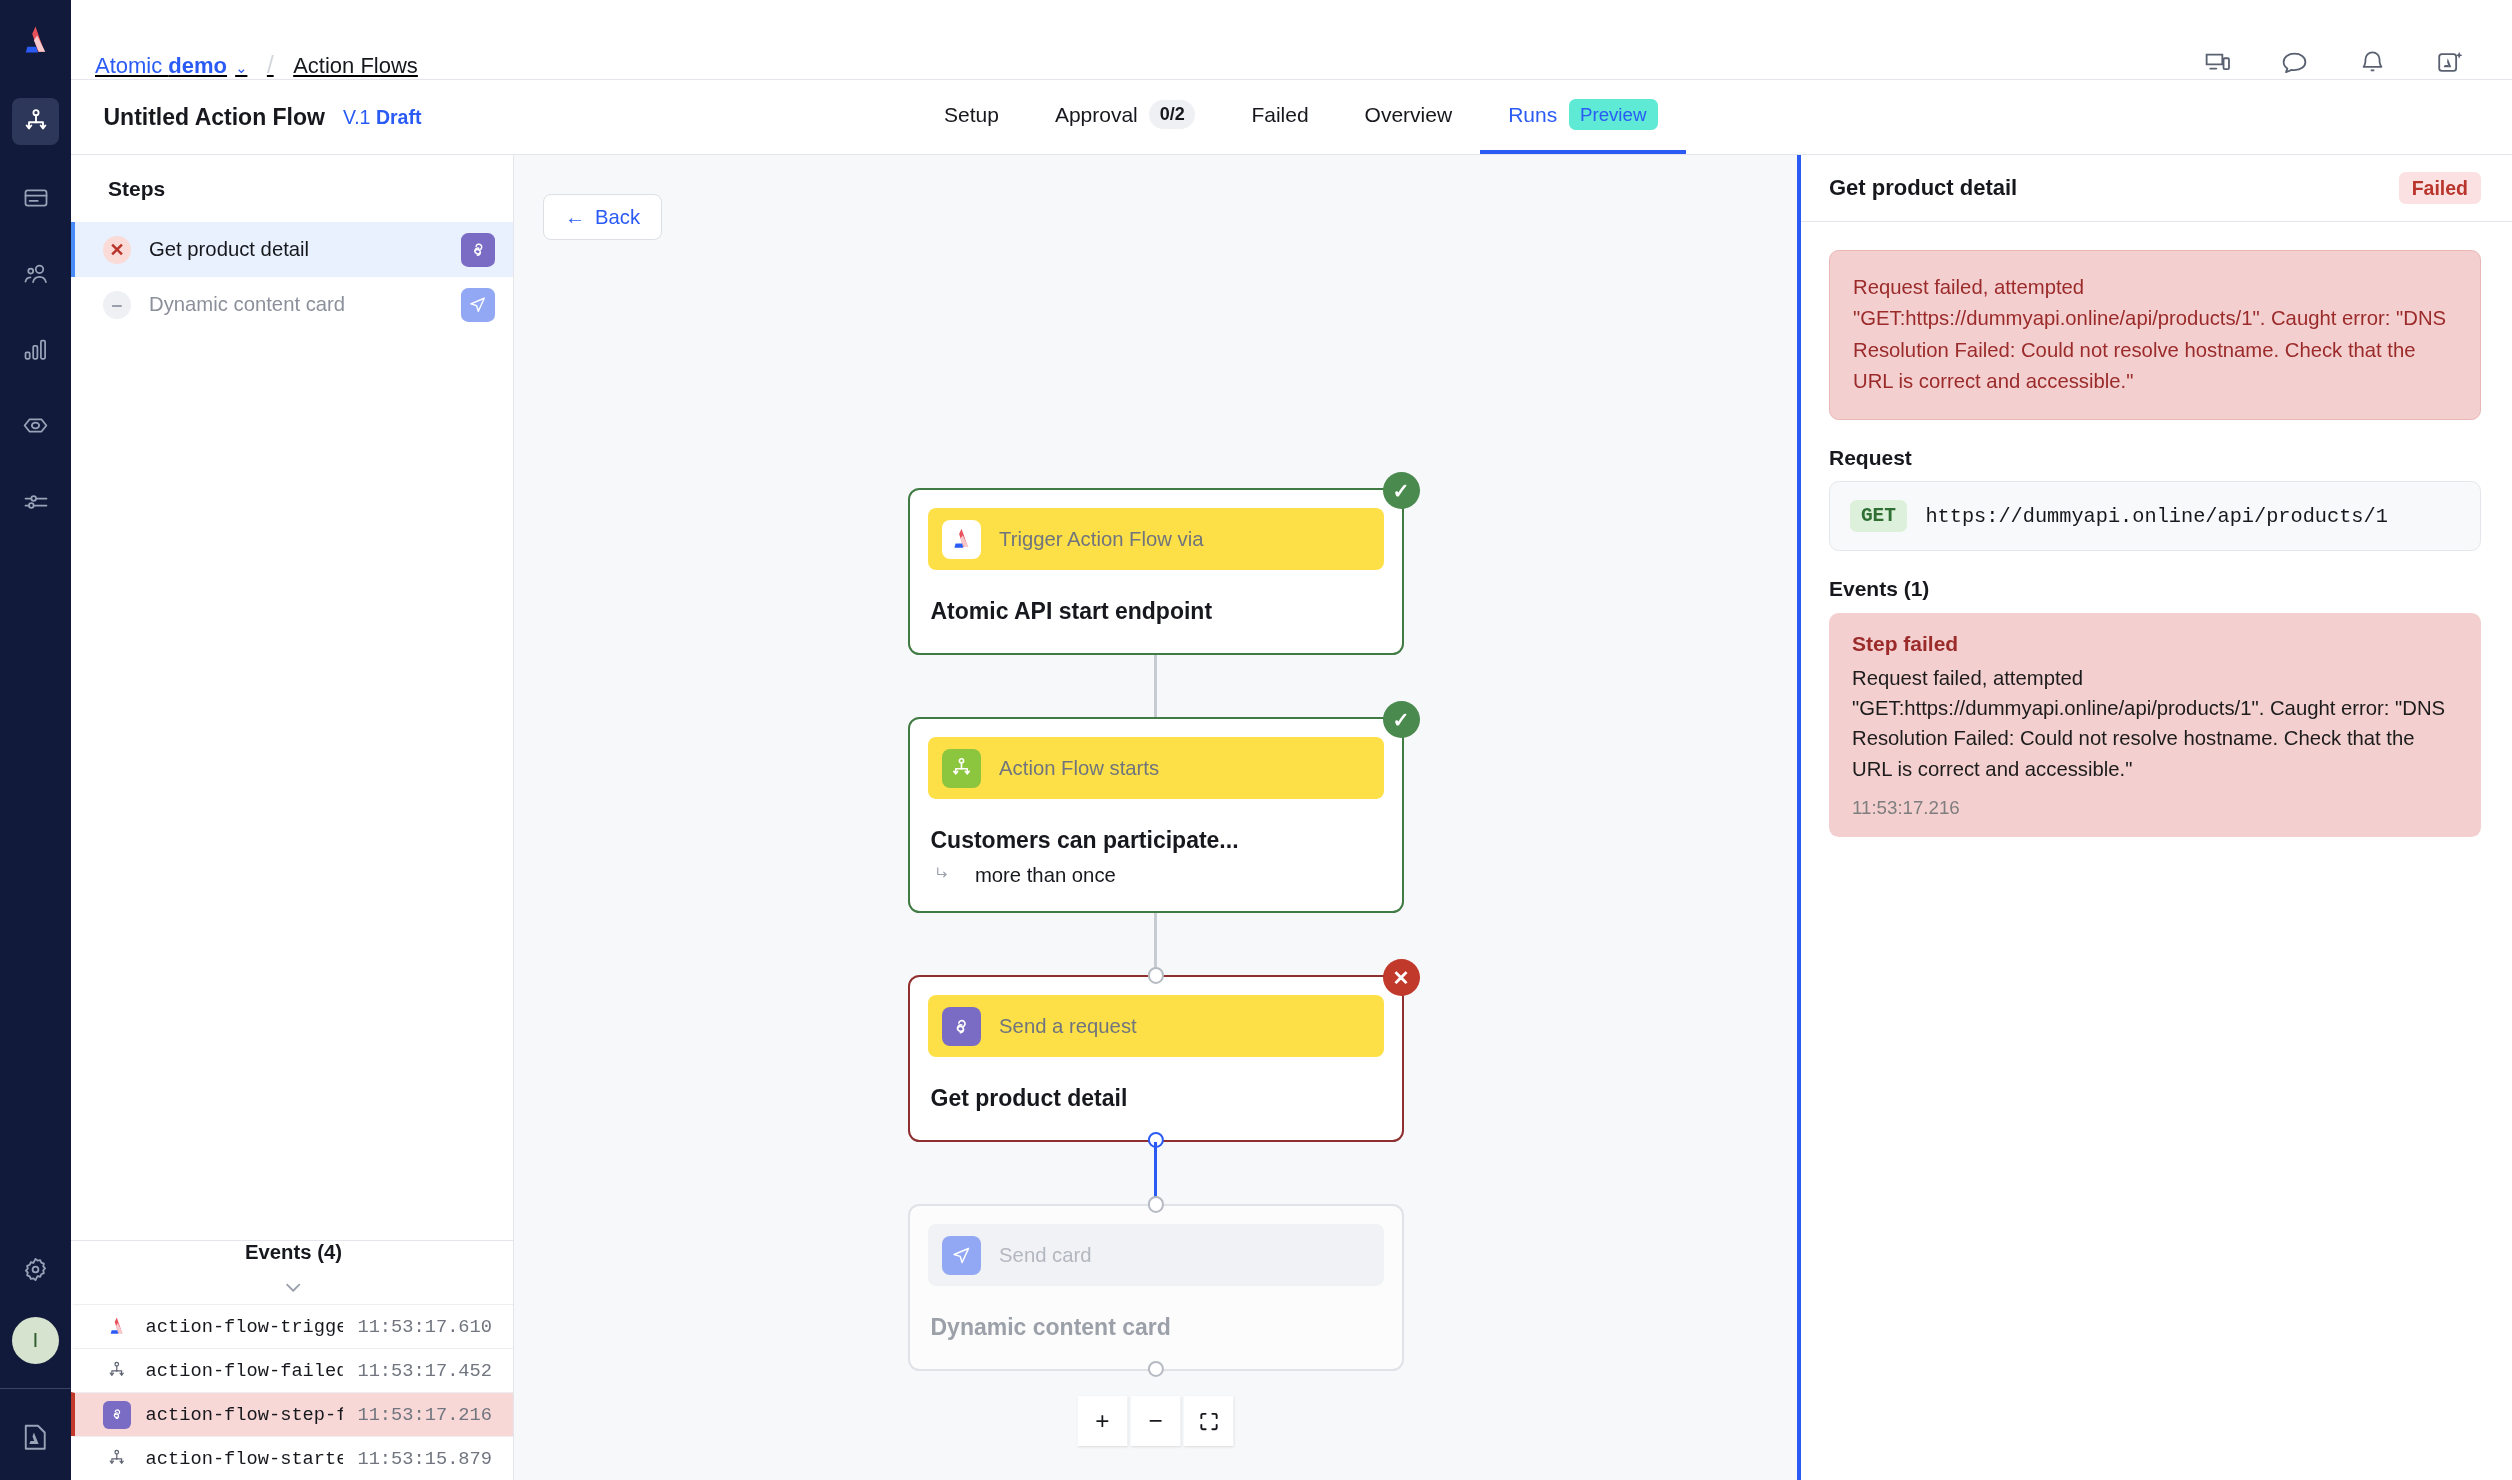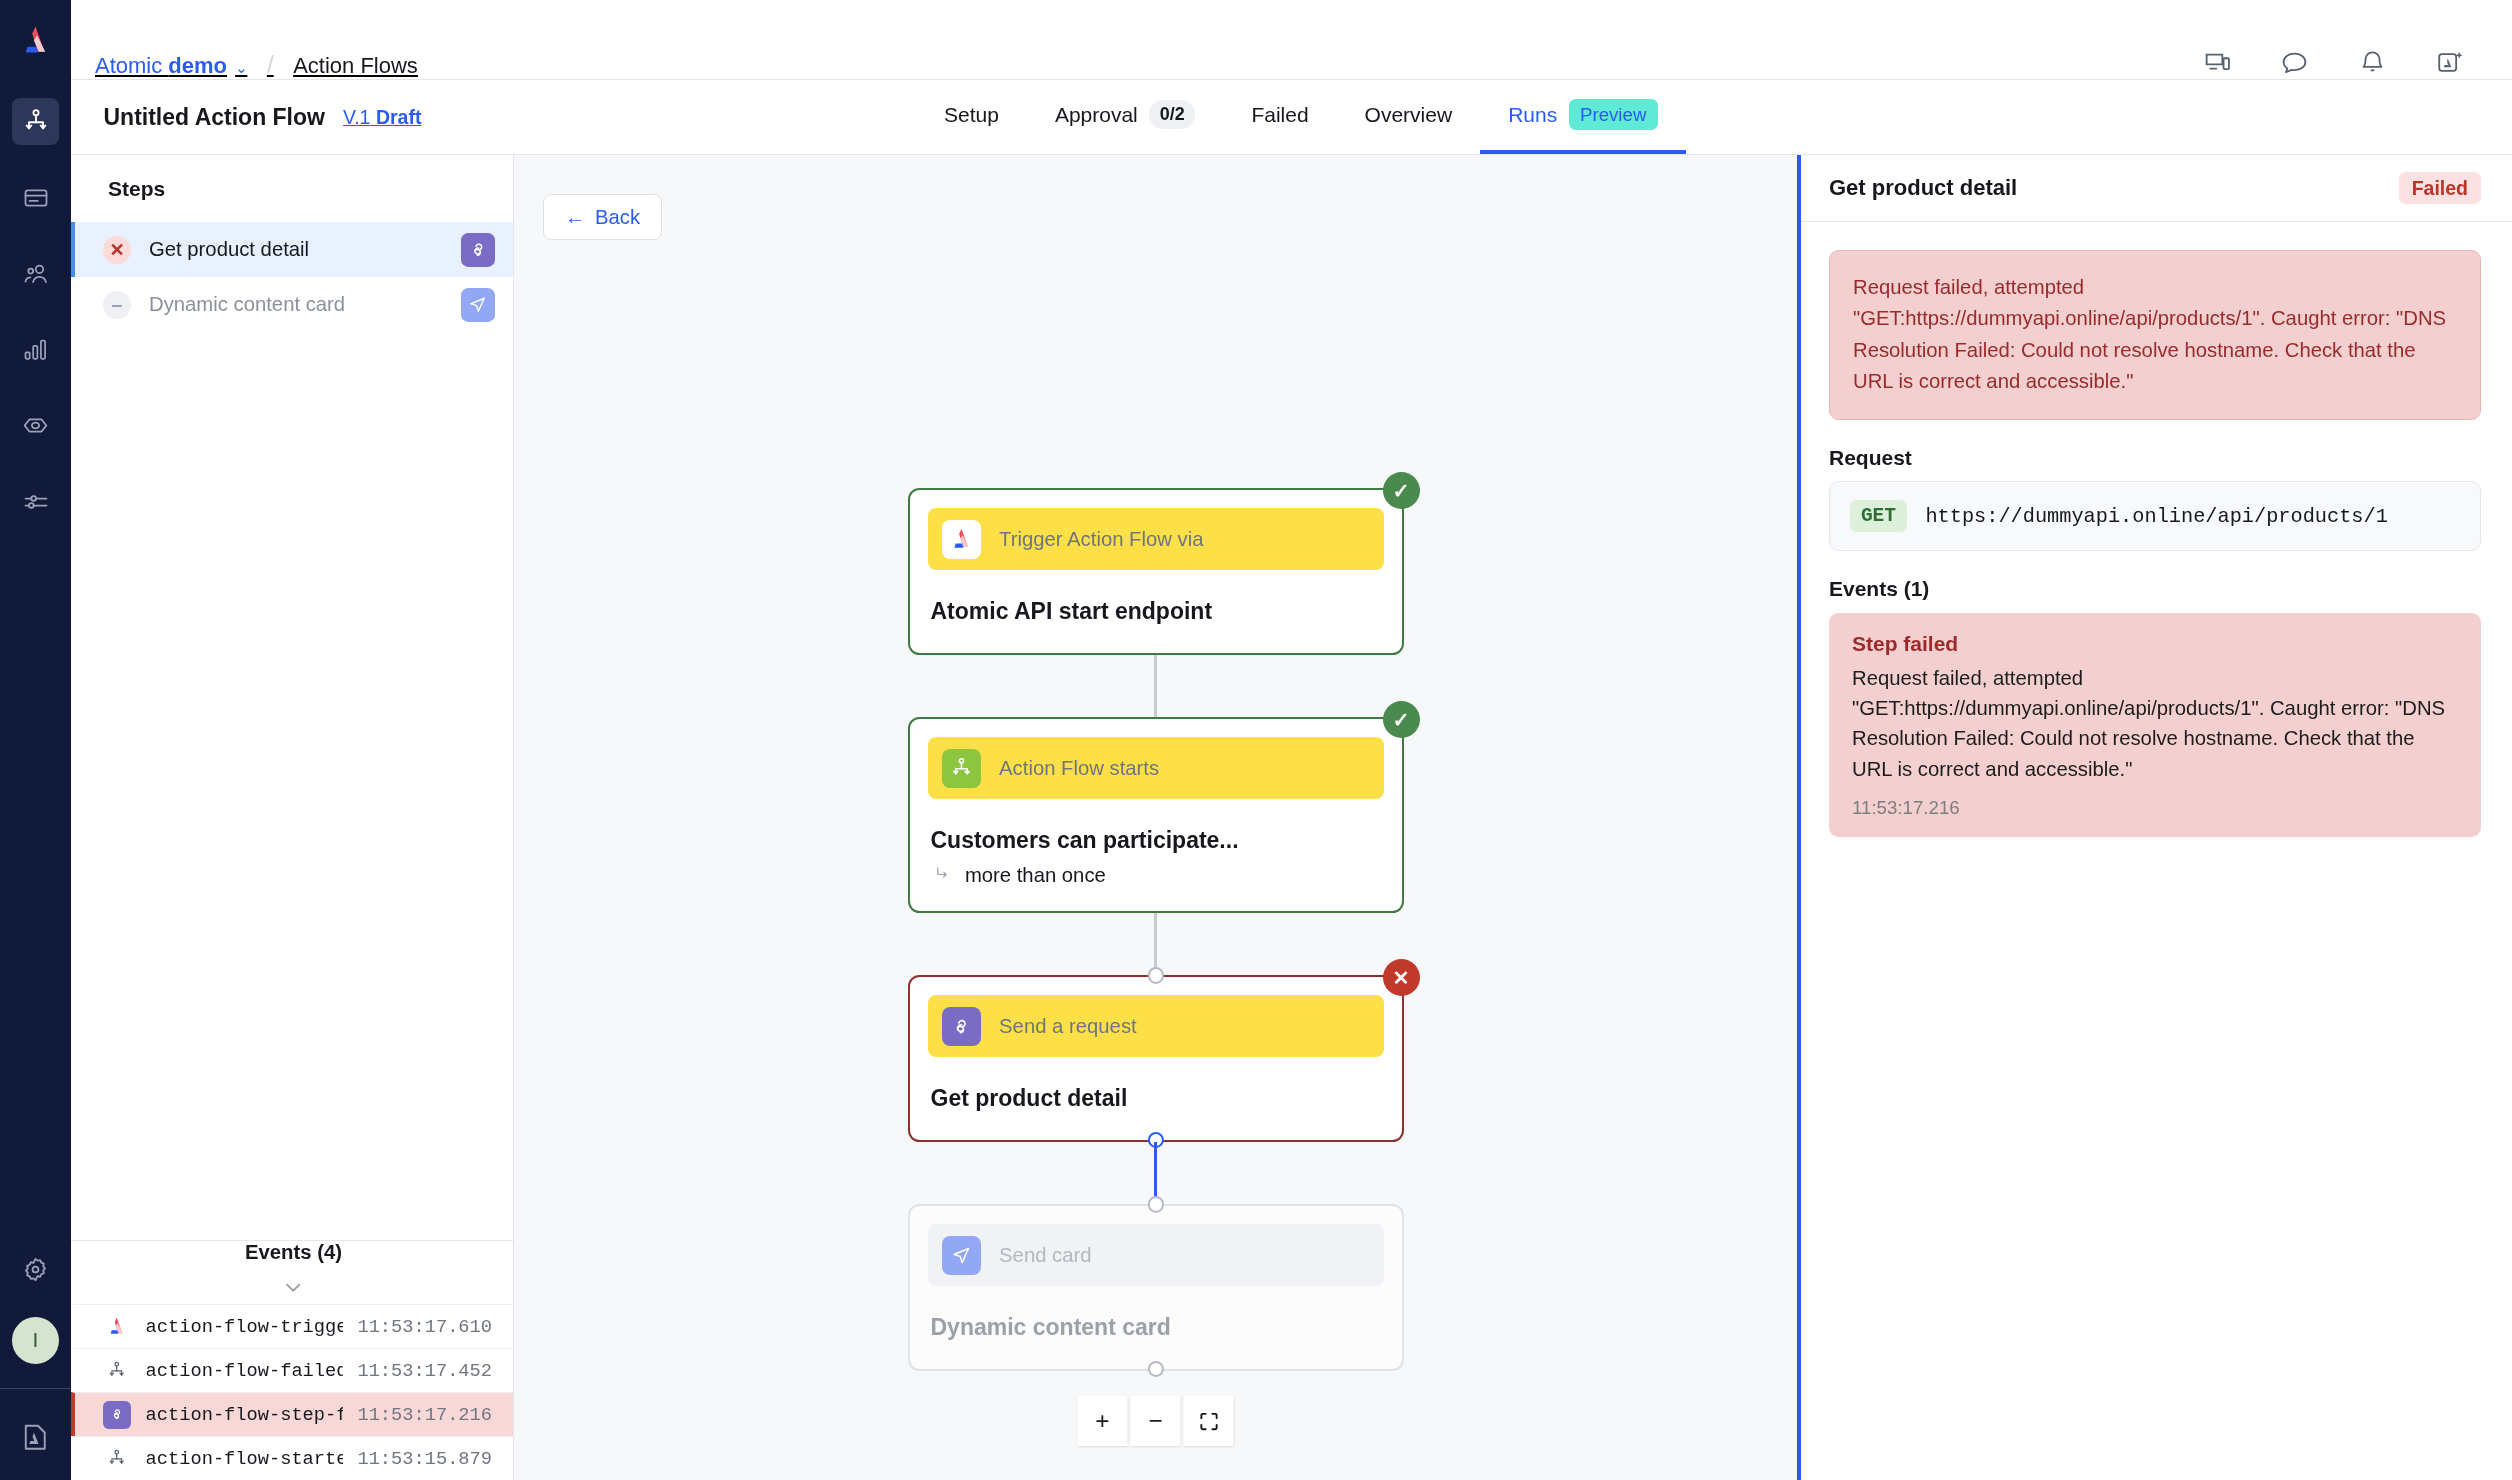--- a/index.html
+++ b/index.html
@@ -64,21 +64,21 @@
 
   
   .subbar {
     height: 75px; background: #ffffff;
     border-bottom: 0.8px solid #e4e6eb;
     display: flex; align-items: stretch; position: relative;
     flex: 0 0 75px;
   }
   .subbar-title { display: flex; align-items: center; padding-left: 32.5px; gap: 18px; }
   .flow-title { font-size: 23px; font-weight: 700; color: #16181d; }
-  .flow-version { font-size: 19.5px; color: #2a5bf5; font-weight: 600; text-decoration: underline; }
+  .flow-version { font-size: 19.5px; color: #2a5bf5; font-weight: 600; }
   .flow-version .vnum { font-weight: 400; }
   .tabs { position: absolute; left: 845px; bottom: 0; display: flex; align-items: flex-end; height: 75px; gap: 0; }
   .tab {
     display: flex; align-items: center; gap: 11.4px;
     padding: 0 28px; height: 75px; cursor: pointer;
     font-size: 21px; color: #16181d; font-weight: 500;
     border-bottom: 4.1px solid transparent;
     position: relative;
   }
   .tab.active { color: #2a5bf5; border-bottom-color: #2a5bf5; }
@@ -173,21 +173,21 @@
   .node-ico { width: 39px; height: 39px; border-radius: 8.1px; display: flex; align-items: center; justify-content: center; flex: 0 0 39px; }
   .ico-white { background: #ffffff; }
   .ico-green { background: #8cc63f; }
   .ico-purple { background: #7a6cc4; }
   .ico-blue { background: #93a8f4; }
   .node-subtitle { font-size: 20.3px; color: #6f747e; }
   .node-subtitle.pale { color: #b3b7bf; }
   .node-title { font-size: 23px; font-weight: 700; color: #16181d; padding: 28px 21px 28px 21px; }
   .node-title.pale { color: #9ba0a9; }
   .node-title.tight { padding-bottom: 9.7px; }
-  .node-sub2 { font-size: 20.3px; color: #16181d; padding: 0 21px 24.4px 24.4px; display: flex; align-items: center; gap: 13px; }
+  .node-sub2 { font-size: 20.3px; color: #16181d; padding: 0 21px 24.4px 24.4px; display: flex; align-items: center; gap: 23px; }
   .badge-corner {
     position: absolute; right: -18px; top: -18px;
     width: 37px; height: 37px; border-radius: 50%;
     display: flex; align-items: center; justify-content: center;
     color: #fff; font-size: 20.3px; font-weight: 700;
   }
   .badge-corner.ok { background: #4a8a4e; }
   .badge-corner.err { background: #c0392b; }
   .connector { height: 62px; display: flex; justify-content: center; position: relative; }
   .connector .line { width: 2.4px; background: #c7cbd2; height: 100%; }

